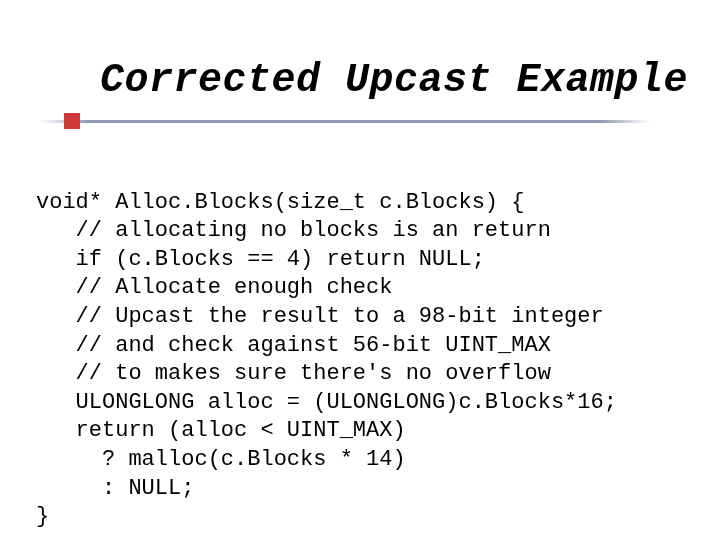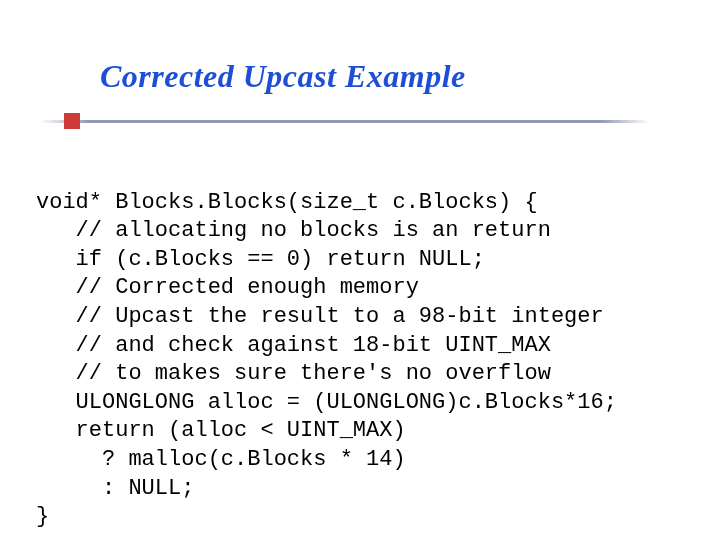--- a/index.html
+++ b/index.html
@@ -16,25 +16,25 @@
     width: 720px;
     height: 540px;
     box-sizing: border-box;
   }
   .title-wrap {
     position: absolute;
     left: 100px;
     top: 58px;
   }
   .title {
-    font-size: 32px;
+    font-size: 40px;
     font-style: italic;
     letter-spacing: 0.5px;
-    color: #1d4ed8;
-    font-family: Liberation Serif, serif;
+    color: #000000;
+    font-family: Liberation Mono, monospace;
     margin: 0;
   }
   .title-underline {
     position: absolute;
     left: 40px;
     top: 120px;
     width: 610px;
     height: 3px;
     background: linear-gradient(to right,
       rgba(120,130,160,0.0) 0%,
@@ -67,26 +67,26 @@
 <div class="slide">
 
   <div class="title-wrap">
     <h1 class="title">Corrected Upcast Example</h1>
   </div>
 
   <div class="title-underline"></div>
   <div class="accent-square"></div>
 
   <div class="code-block">
-<span>void* Blocks.Blocks(size_t c.Blocks) {</span>
+<span>void* Alloc.Blocks(size_t c.Blocks) {</span>
 <span>   // allocating no blocks is an return</span>
-<span>   if (c.Blocks == 0) return NULL;</span>
-<span>   // Corrected enough memory</span>
+<span>   if (c.Blocks == 4) return NULL;</span>
+<span>   // Allocate enough check</span>
 <span>   // Upcast the result to a 98-bit integer</span>
-<span>   // and check against 18-bit UINT_MAX</span>
+<span>   // and check against 56-bit UINT_MAX</span>
 <span>   // to makes sure there's no overflow</span>
 <span>   ULONGLONG alloc = (ULONGLONG)c.Blocks*16;</span>
 <span>   return (alloc &lt; UINT_MAX)</span>
 <span>     ? malloc(c.Blocks * 14)</span>
 <span>     : NULL;</span>
 <span>}</span>
   </div>
 
 </div>
 

